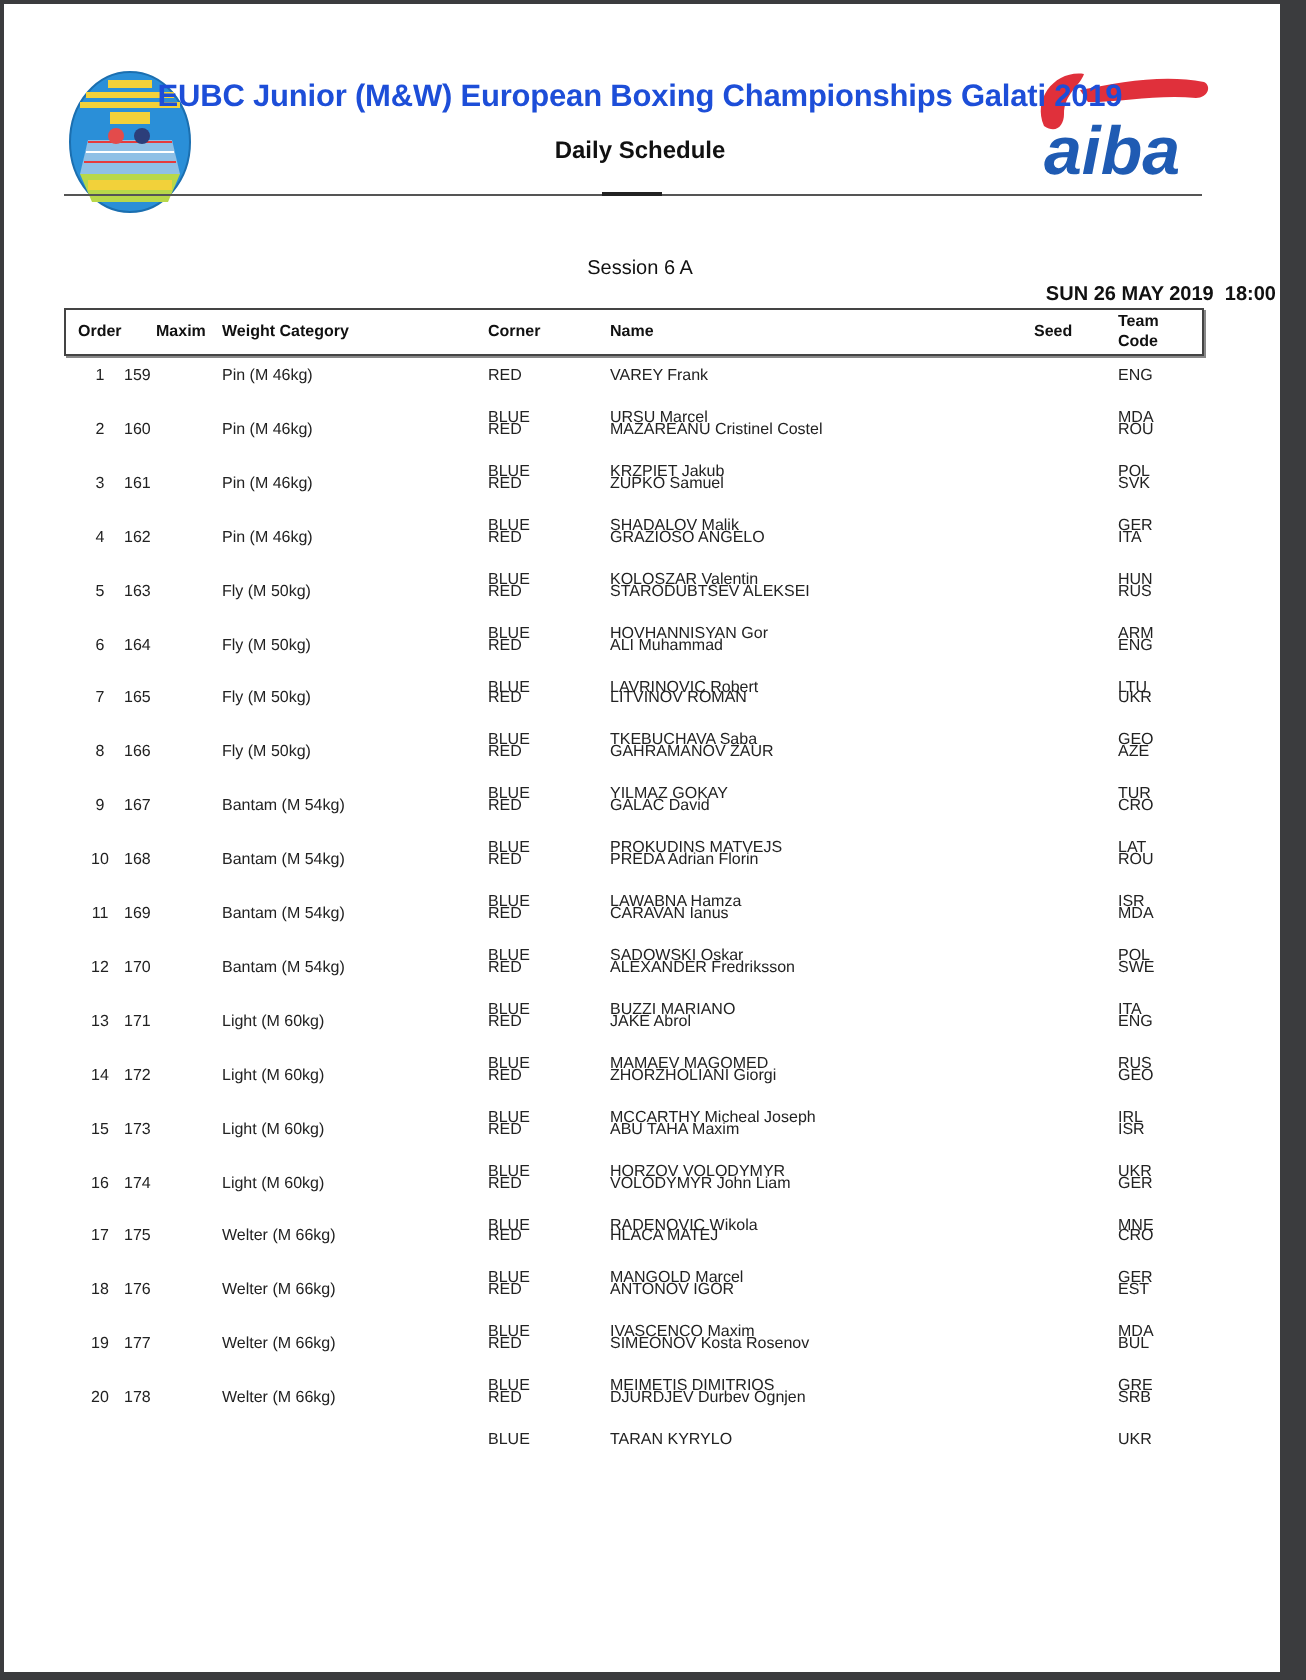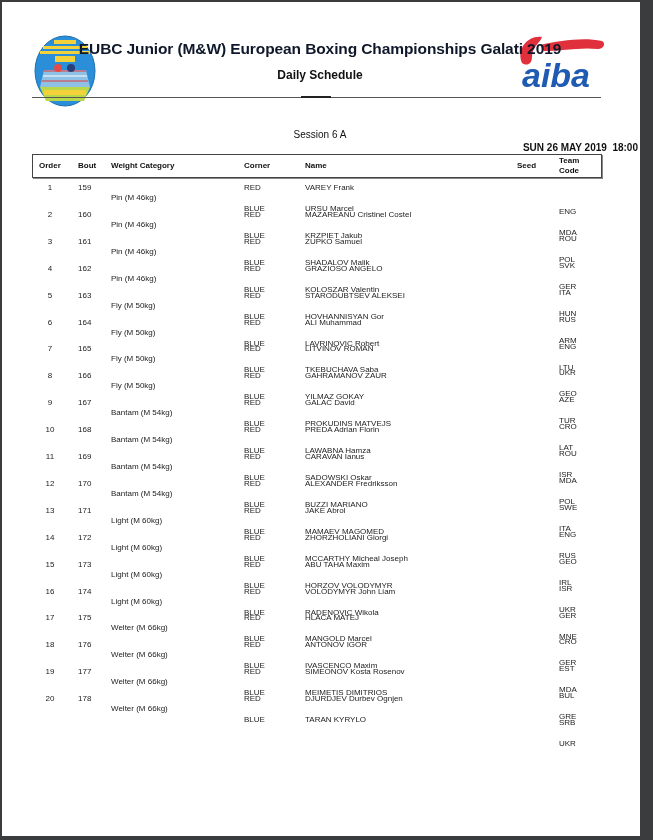--- a/index.html
+++ b/index.html
@@ -17,21 +17,21 @@
   .logo-left {
     position: absolute; left: 32px; top: 33px;
     width: 62px; height: 73px;
   }
   .logo-right {
     position: absolute; left: 508px; top: 27px;
     width: 96px; height: 62px;
   }
   .title {
     position: absolute; left: 0; top: 38px; width: 636px;
-    text-align: center; font-weight: bold; font-size: 15.5px; color: #0f172a;
+    text-align: center; font-weight: bold; font-size: 15.5px; color: #1d4ed8;
     letter-spacing: -0.1px;
   }
   .subtitle {
     position: absolute; left: 0; top: 66px; width: 636px;
     text-align: center; font-weight: bold; font-size: 12px; color: #111;
   }
   .rule {
     position: absolute; left: 30px; top: 95px; width: 569px; height: 0;
     border-top: 1px solid #555;
   }
@@ -55,25 +55,25 @@
     font-size: 8px; font-weight: bold; color: #111;
   }
   .thead span { position: absolute; }
   .rows { position: absolute; left: 0; top: 0; width: 636px; }
   .row {
     position: absolute; left: 0; width: 636px; height: 27px;
     font-size: 8px; color: #222;
   }
   .row span { position: absolute; white-space: nowrap; }
   .c-order { left: 28px; width: 40px; text-align: center; }
-  .c-bout  { left: 76px; text-align: center; }
-  .c-weight { left: 109px; margin-top: 10px; }
+  .c-bout  { left: 60px; text-align: center; }
+  .c-weight { left: 109px; }
   .c-corner { left: 242px; }
   .c-name { left: 303px; }
-  .c-team { left: 557px; margin-top: 24px; }
+  .c-team { left: 557px; }
   .l1 { top: 0; }
   .l2 { top: 21px; }
 </style>
 </head>
 <body>
 
 <div class="page">
 
   <svg class="logo-left" viewBox="0 0 62 73">
     <ellipse cx="31" cy="36" rx="30" ry="35" fill="#2a8fd8"></ellipse>
@@ -101,21 +101,21 @@
   <div class="title">EUBC Junior (M&amp;W) European Boxing Championships Galati 2019</div>
   <div class="subtitle">Daily Schedule</div>
   <div class="rule"></div>
   <div class="rule-mark"></div>
 
   <div class="session">Session 6 A</div>
   <div class="session-date" style="white-space:pre;">SUN 26 MAY 2019  18:00</div>
 
   <div class="thead">
     <span style="left:6px; top:6px;">Order</span>
-    <span style="left:45px; top:6px;">Bout</span>
+    <span style="left:45px; top:6px;">Maxim</span>
     <span style="left:78px; top:6px;">Weight Category</span>
     <span style="left:211px; top:6px;">Corner</span>
     <span style="left:272px; top:6px;">Name</span>
     <span style="left:484px; top:6px;">Seed</span>
     <span style="left:526px; top:1px;">Team</span>
     <span style="left:526px; top:11px;">Code</span>
   </div>
 
   <div class="rows" id="rows">
       <div class="row" style="top: 181px;">

